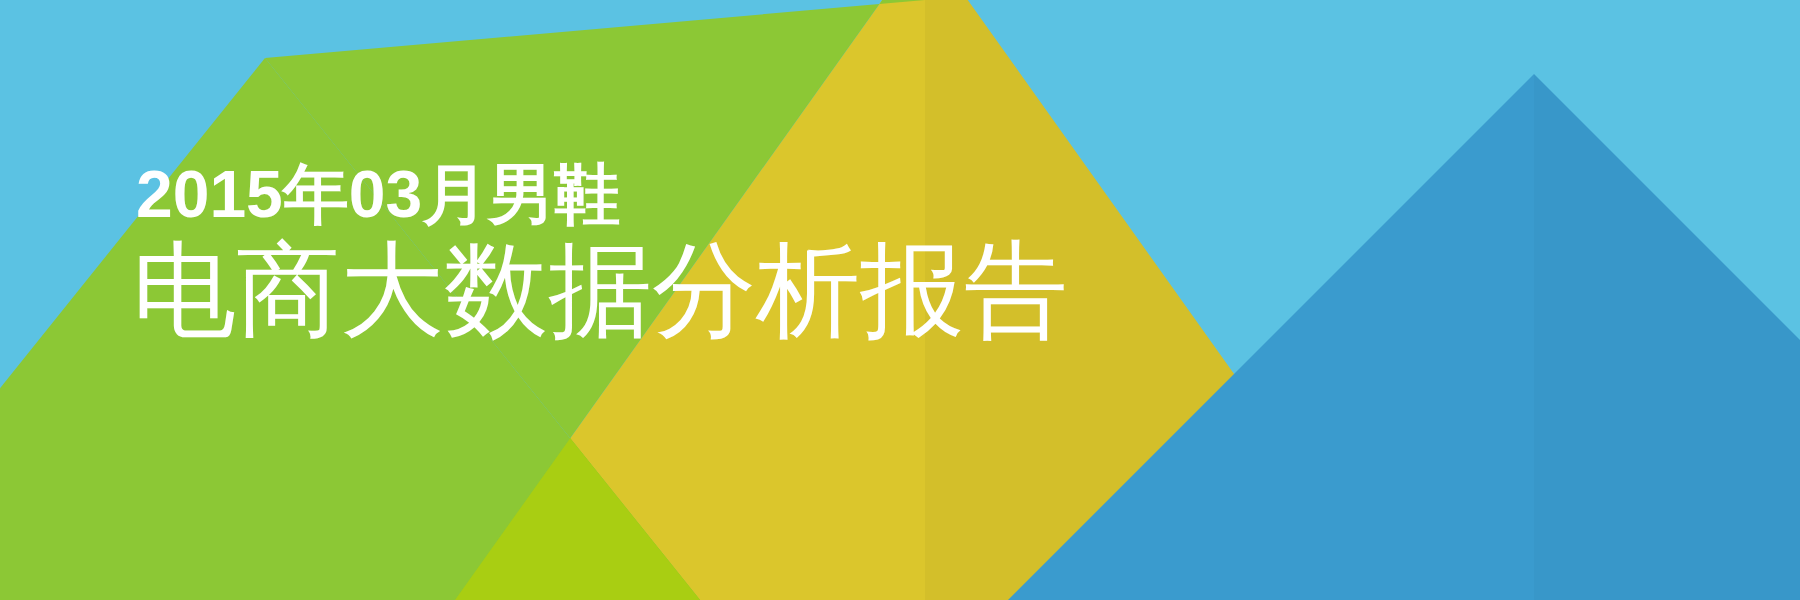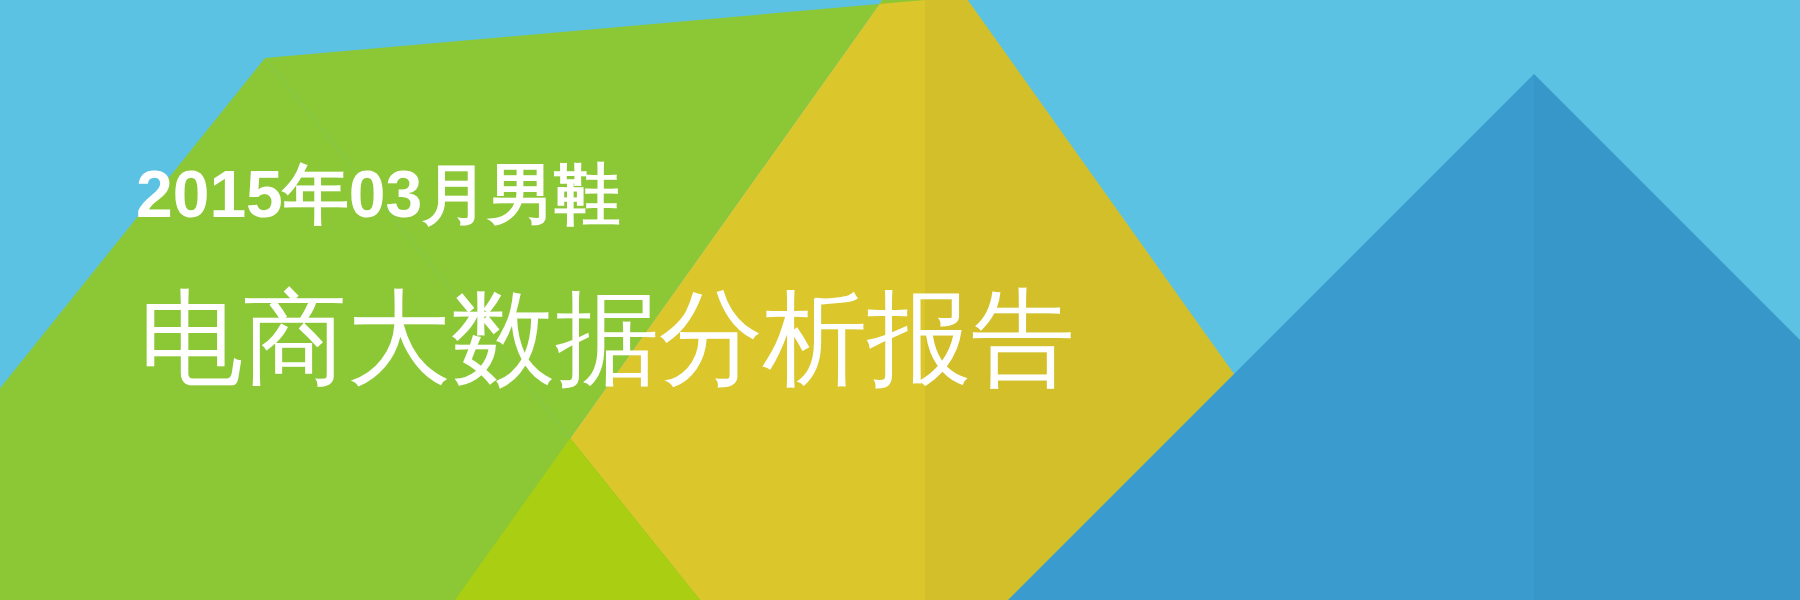--- a/index.html
+++ b/index.html
@@ -38,29 +38,28 @@
     font-size: 66px;
     font-weight: bold;
     color: #ffffff;
     letter-spacing: 0px;
     line-height: 1.0;
     white-space: nowrap;
     margin-top: 19px;
   }
   .title-line-2 {
     position: absolute;
-    left: 139px;
+    left: 132px;
     top: 238px;
     font-size: 104px;
     font-weight: normal;
     color: #ffffff;
     letter-spacing: 0px;
     line-height: 1.0;
     white-space: nowrap;
-    margin-top: 48px;
   }
 </style>
 </head>
 <body>
 
 <div id="banner">
 
   <svg id="bg-svg" viewBox="0 0 1800 600" preserveAspectRatio="none">
 
     <rect x="0" y="0" width="1800" height="600" fill="#5BC2E3"></rect>

